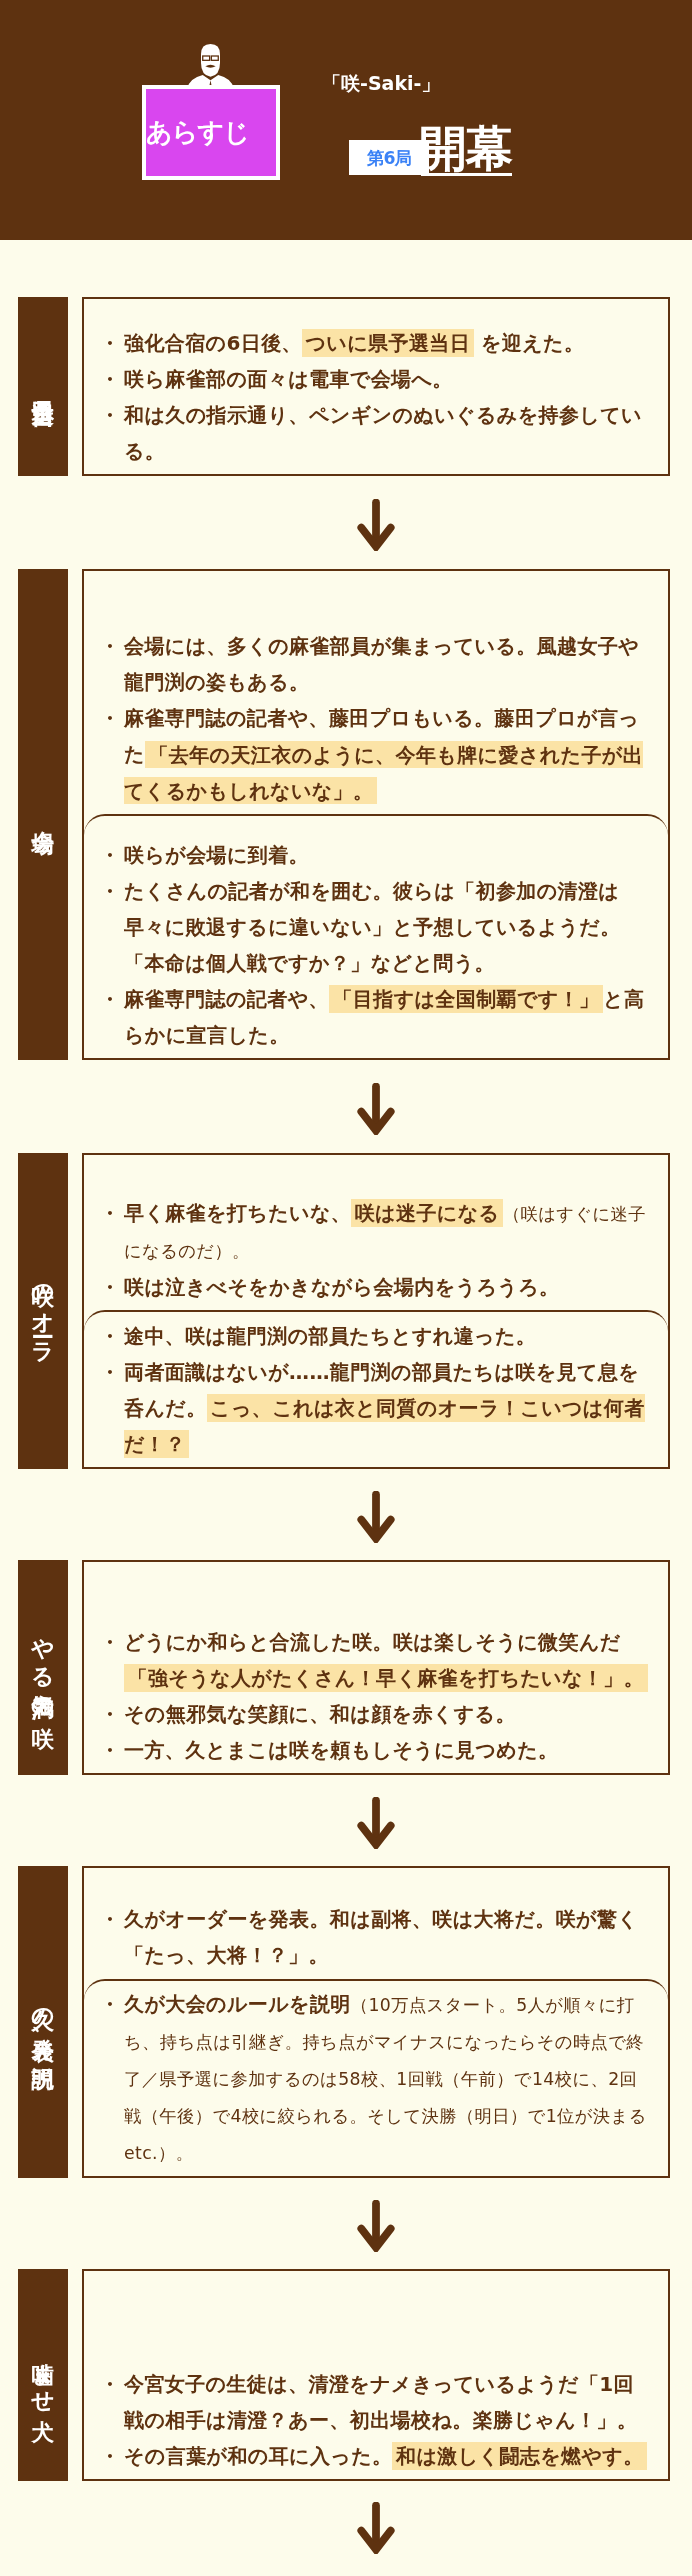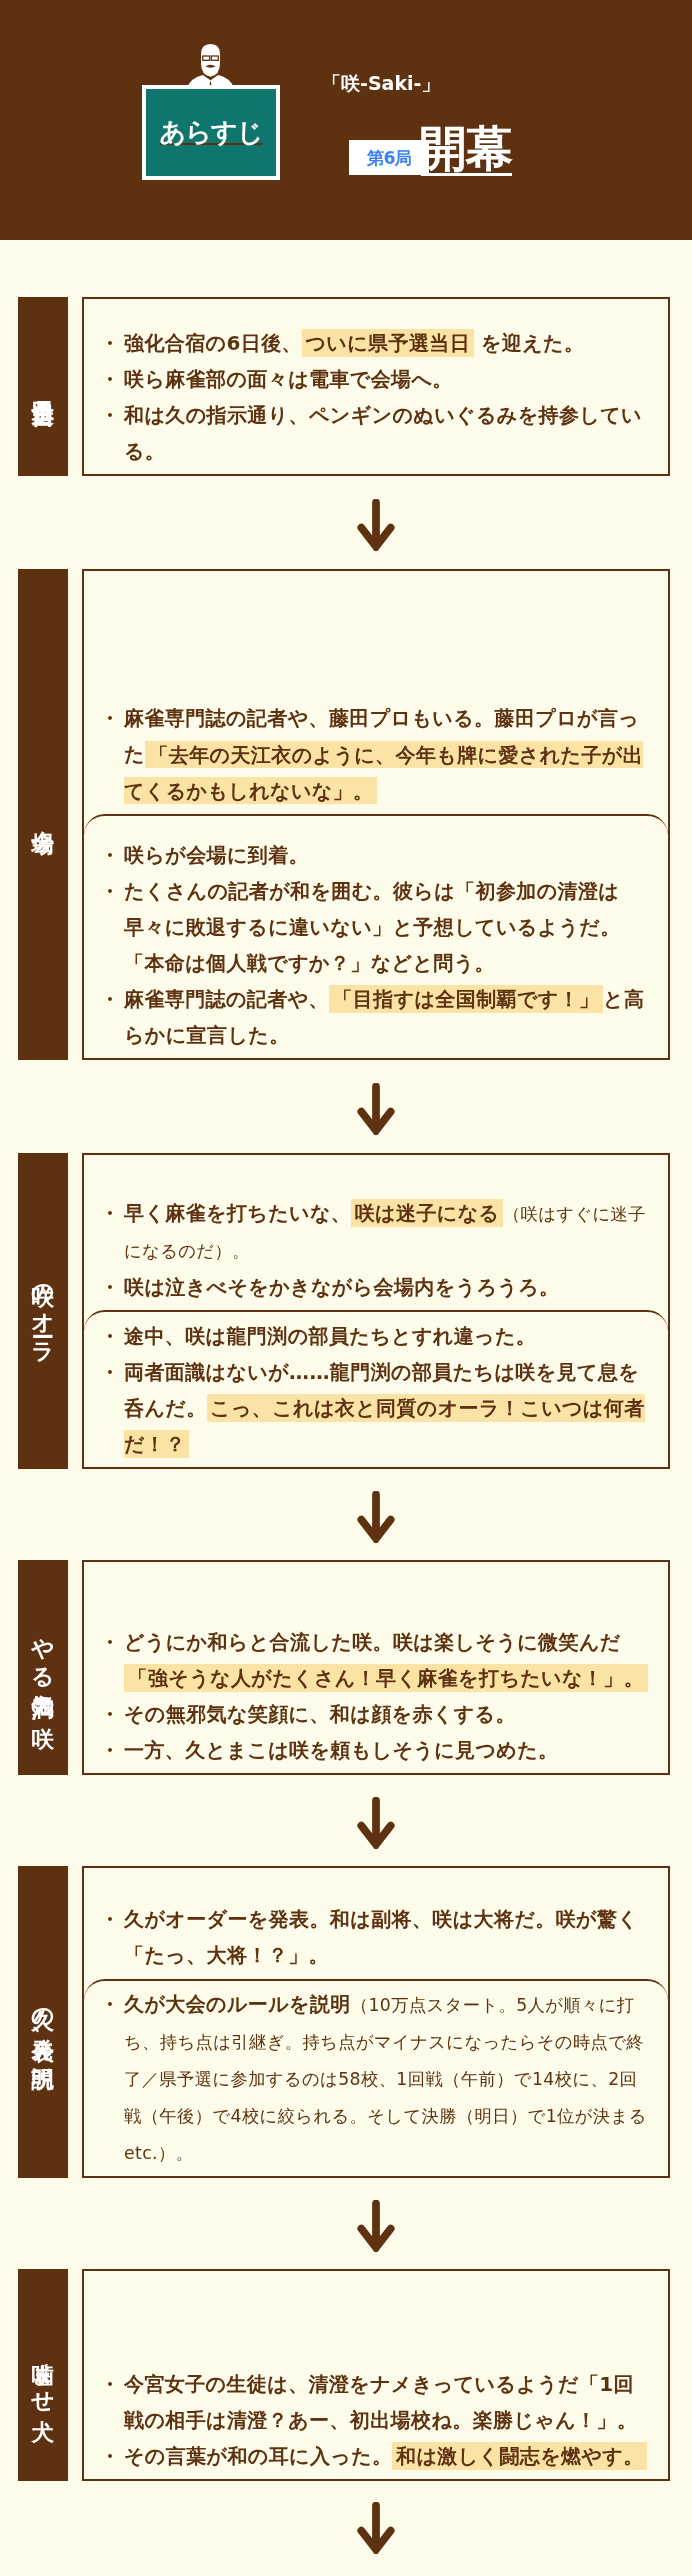--- a/index.html
+++ b/index.html
@@ -1,21 +1,21 @@
 <!DOCTYPE html>
 <html style="font-size:14px"><head>
 <meta charset="utf-8">
 <style>
   html, body { margin: 0; padding: 0; }
   body {
     width: 692px; height: 2576px; background: #FDFCEB; position: relative; overflow: hidden;
     font-family: "DejaVu Sans", "Liberation Sans", sans-serif; color: #5E3210;
   }
   .header { position: absolute; left: 0; top: 0; width: 692px; height: 240px; background: #5E3210; }
-  .sign { position: absolute; left: 142px; top: 85px; width: 130px; height: 87px; border: 4.3px solid #FFFFFF; background: #0f766e; display: flex; align-items: center; justify-content: center; text-decoration: underline; }
+  .sign { position: absolute; left: 142px; top: 85px; width: 130px; height: 87px; border: 4.3px solid #FFFFFF; background: #d946ef; display: flex; align-items: center; justify-content: flex-start; }
   .sign span { color: #fff; font-weight: bold; font-size: 26px; letter-spacing: -0.9px; }
   .person { position: absolute; left: 182px; top: 42px; width: 57px; height: 47px; }
   .subtitle { position: absolute; left: 322px; top: 71px; color: #fff; font-weight: bold; font-size: 19px; }
   .badge { position: absolute; left: 326px; top: 140px; width: 80px; height: 35px; background: #FFFFFF; color: #3b82f6; font-weight: bold; font-size: 17.3px; display: flex; align-items: center; justify-content: center; letter-spacing: -0.9px; margin-left: 23px; }
   .title { position: absolute; left: 419px; top: 121px; color: #fff; font-weight: bold; font-size: 48px; line-height: 55px; letter-spacing: -1.7px; }
   .title::after { content: ""; position: absolute; left: 1.7px; right: 0; bottom: 0; height: 3.5px; background: #fff; }
 
   .section { position: absolute; left: 18px; width: 652px; }
   .label { position: absolute; left: 0; top: 0; bottom: 0; width: 50px; background: #5E3210; display: flex; align-items: center; justify-content: center; }
   .label span { color: #fff; font-weight: bold; font-size: 22.5px; writing-mode: vertical-rl; text-orientation: upright; letter-spacing: 1.7px; line-height: 1; }
@@ -60,20 +60,21 @@
           <div class="item"><span>和は久の指示通り、ペンギンのぬいぐるみを持参している。</span></div>
         </div>
       </div>
     </div>
     <div class="section" style="top: 569px; height: 491px;">
       <div class="label">
         <span>会場</span>
       </div>
       <div class="box">
         <div class="sub">
+          <div class="item"><span>会場には、多くの麻雀部員が集まっている。風越女子や龍門渕の姿もある。</span></div>
           <div class="item"><span>麻雀専門誌の記者や、藤田プロもいる。藤田プロが言った</span><span class="hl">「去年の天江衣のように、今年も牌に愛された子が出てくるかもしれないな」。</span></div>
         </div>
         <div class="sub">
           <div class="item"><span>咲らが会場に到着。</span></div>
           <div class="item"><span>たくさんの記者が和を囲む。彼らは「初参加の清澄は早々に敗退するに違いない」と予想しているようだ。「本命は個人戦ですか？」などと問う。</span></div>
           <div class="item"><span>麻雀専門誌の記者や、</span><span class="hl">「目指すは全国制覇です！」</span><span>と高らかに宣言した。</span></div>
         </div>
       </div>
     </div>
     <div class="section" style="top: 1153px; height: 316px;">

